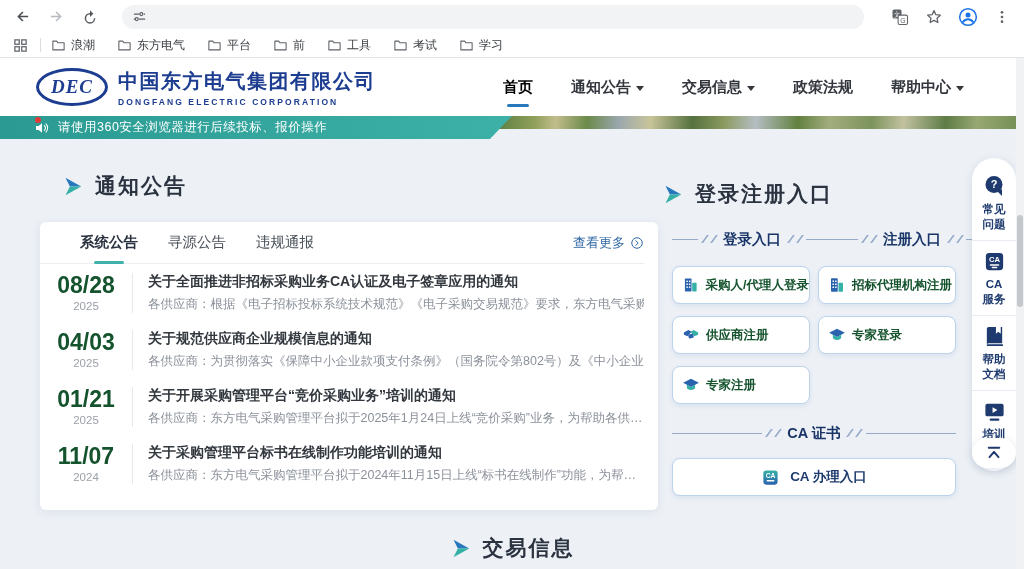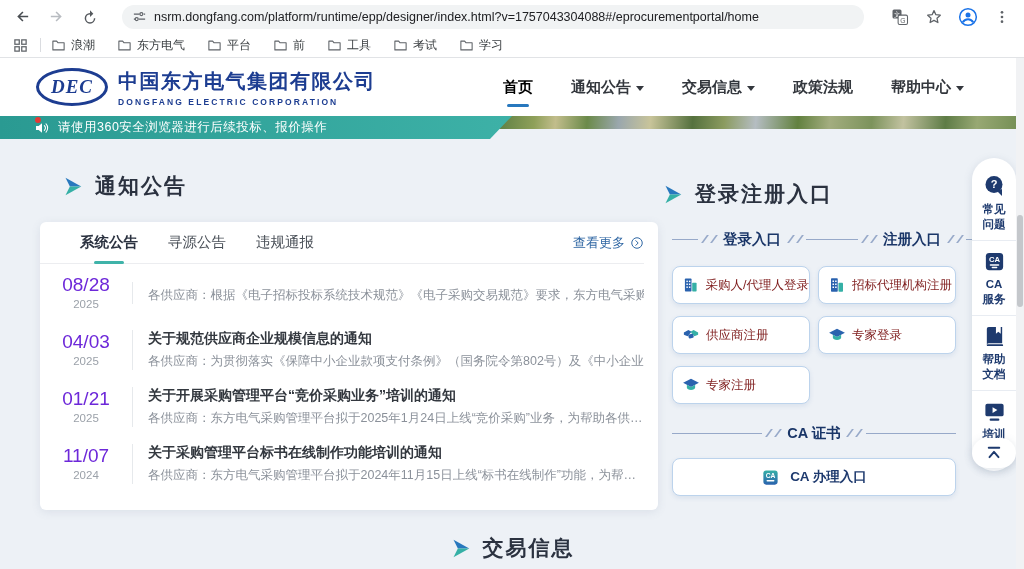--- a/index.html
+++ b/index.html
@@ -50,37 +50,37 @@
 
   
   .notice-card { position:absolute; top:222px; left:40px; width:618px; height:288px; background:#fff; border-radius:6px; box-shadow:0 2px 10px rgba(90,110,140,.12); padding:0 14px 0 0; }
   .tab-bar { display:flex; align-items:center; height:42px; border-bottom:1px solid #ecedf0; padding-left:40px; }
   .tab { position:relative; font-size:14.5px; color:#4a5058; margin-right:30px; cursor:pointer; height:42px; display:flex; align-items:center; }
   .tab.active { color:#2b3240; font-weight:bold; }
   .tab.active:after { content:""; position:absolute; left:50%; transform:translateX(-50%); bottom:0; width:30px; height:3px; background:#3fb3a9; border-radius:2px; }
   .more-link { margin-left:auto; display:flex; align-items:center; gap:5px; color:#2f66a3; font-size:13px; cursor:pointer; }
   .notice-item { display:flex; align-items:center; height:57px; cursor:pointer; }
   .date-block { width:92px; flex:0 0 92px; text-align:center; }
-  .date-md { font-size:19px; font-weight:normal; color:#6d28d9; line-height:1.1; }
+  .date-md { font-size:23px; font-weight:bold; color:#14532d; line-height:1.1; }
   .date-y { font-size:11.5px; color:#9ba1a9; margin-top:2px; }
   .notice-body { flex:1; border-left:1px solid #e6e9ec; padding-left:15px; min-width:0; }
   .notice-title { font-size:14px; font-weight:bold; color:#33383f; white-space:nowrap; overflow:hidden; }
   .notice-sum { font-size:12.5px; color:#8b919a; margin-top:5px; white-space:nowrap; overflow:hidden; }
 
   
   .login-panel { position:absolute; top:226px; left:672px; width:284px; }
   .deco-row { display:flex; }
   .deco-head { flex:1; display:flex; align-items:center; justify-content:center; gap:4px; height:26px; }
   .deco-head .lbl { font-size:14.5px; font-weight:bold; color:#1a3668; margin:0 3px; white-space:nowrap; }
   .deco-line { height:1px; background:#97a9c9; flex:0 0 26px; }
   .deco-line.long { flex:1; }
   .sl { display:inline-block; width:2px; height:8px; background:#97a9c9; transform:skewX(-36deg); margin:0 1.5px; }
   .btn-grid { display:grid; grid-template-columns:138px 138px; justify-content:space-between; grid-row-gap:12px; margin-top:14px; }
   .entry-btn { height:38px; background:#fff; border:1px solid #bcd3ec; border-radius:8px; box-shadow:0 2px 5px rgba(40,90,160,.10); display:flex; align-items:center; padding-left:9px; gap:6px; cursor:pointer; }
-  .entry-btn span { font-size:12.5px; font-weight:normal; color:#7f1d1d; white-space:nowrap; }
+  .entry-btn span { font-size:12.5px; font-weight:bold; color:#14532d; white-space:nowrap; }
   .ca-head { margin-top:16px; }
   .ca-btn { margin-top:12px; width:284px; height:38px; background:#fff; border:1px solid #bcd3ec; border-radius:8px; box-shadow:0 2px 5px rgba(40,90,160,.10); display:flex; align-items:center; justify-content:center; gap:10px; cursor:pointer; }
   .ca-btn span { font-size:13.5px; font-weight:bold; color:#1e3a6e; }
 
   
   .float-sidebar { position:absolute; top:158px; left:972px; width:44px; background:#fff; border-radius:22px; box-shadow:0 2px 8px rgba(90,110,140,.18); padding:12px 0 6px; }
   .fs-item { display:flex; flex-direction:column; align-items:center; padding:4px 0 8px; cursor:pointer; }
   .fs-item + .fs-item { border-top:1px solid #e8ecf2; padding-top:9px; }
   .fs-label { width:26px; font-size:11.5px; line-height:15px; color:#1e3a6e; font-weight:bold; text-align:center; margin-top:4px; word-break:break-all; }
   .back-top { position:absolute; top:438px; left:972px; width:44px; height:30px; background:#fff; border-radius:15px; box-shadow:0 2px 8px rgba(90,110,140,.18); display:flex; align-items:center; justify-content:center; cursor:pointer; }
@@ -120,21 +120,20 @@
         </svg>
     </div>
     <div class="omnibox">
       <svg width="15" height="15" viewBox="0 0 24 24">
           <g stroke="#5f6368" stroke-width="2" fill="none">
             <path d="M3 8h9M19 8h2M3 16h2M11 16h10"></path>
             <circle cx="15" cy="8" r="2.4" fill="#fff"></circle>
             <circle cx="7.5" cy="16" r="2.4" fill="#fff"></circle>
           </g>
         </svg>
-      <span class="url">nsrm.dongfang.com/platform/runtime/epp/designer/index.html?v=1757043304088#/eprocurementportal/home</span>
     </div>
     <div class="toolbar-right">
       <div class="tb-ico">
         <svg width="18" height="18" viewBox="0 0 24 24">
             <rect x="2" y="2" width="12" height="12" rx="2" fill="#5f6368"></rect>
             <text x="8" y="11.5" font-size="9" fill="#fff" text-anchor="middle">文</text>
             <rect x="9.5" y="9.5" width="12.5" height="12.5" rx="2" fill="#fff" stroke="#5f6368" stroke-width="1.4"></rect>
             <text x="15.8" y="19.4" font-size="9" fill="#5f6368" text-anchor="middle">G</text>
           </svg>
       </div>
@@ -283,20 +282,21 @@
           </svg>
       </div>
     </div>
 
     <div class="notice-item">
       <div class="date-block">
         <div class="date-md">08/28</div>
         <div class="date-y">2025</div>
       </div>
       <div class="notice-body">
+        <div class="notice-title">关于全面推进非招标采购业务CA认证及电子签章应用的通知</div>
         <div class="notice-sum">各供应商：根据《电子招标投标系统技术规范》《电子采购交易规范》要求，东方电气采购…</div>
       </div>
     </div>
     <div class="notice-item">
       <div class="date-block">
         <div class="date-md">04/03</div>
         <div class="date-y">2025</div>
       </div>
       <div class="notice-body">
         <div class="notice-title">关于规范供应商企业规模信息的通知</div>

